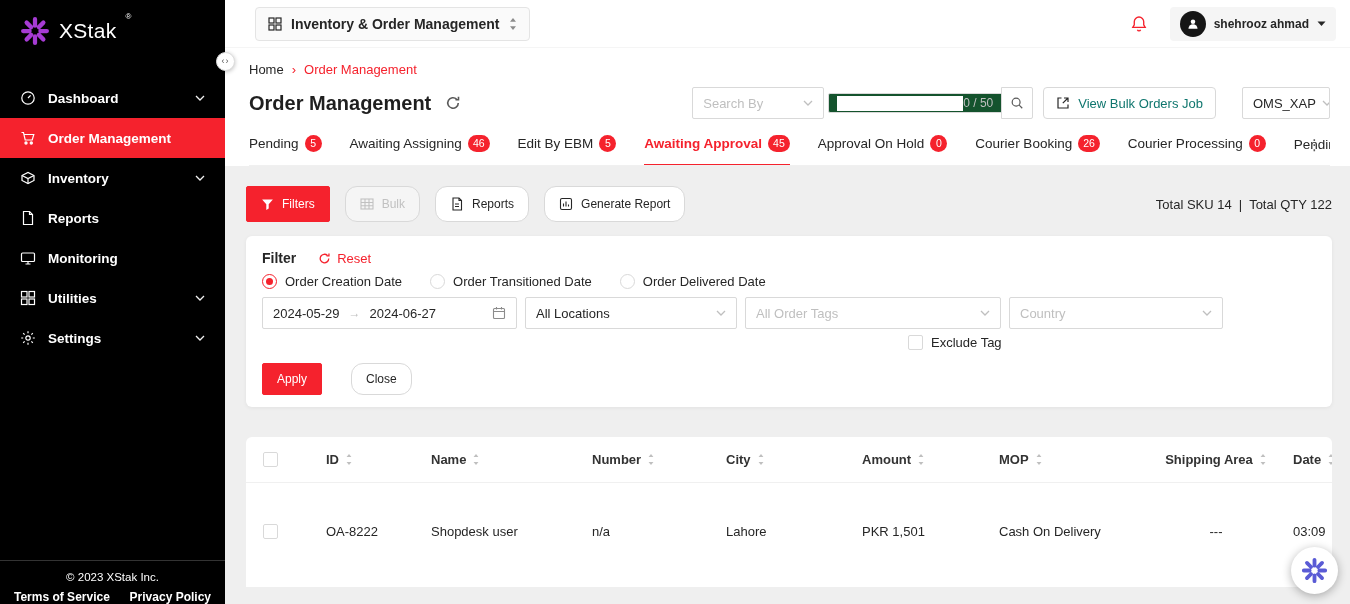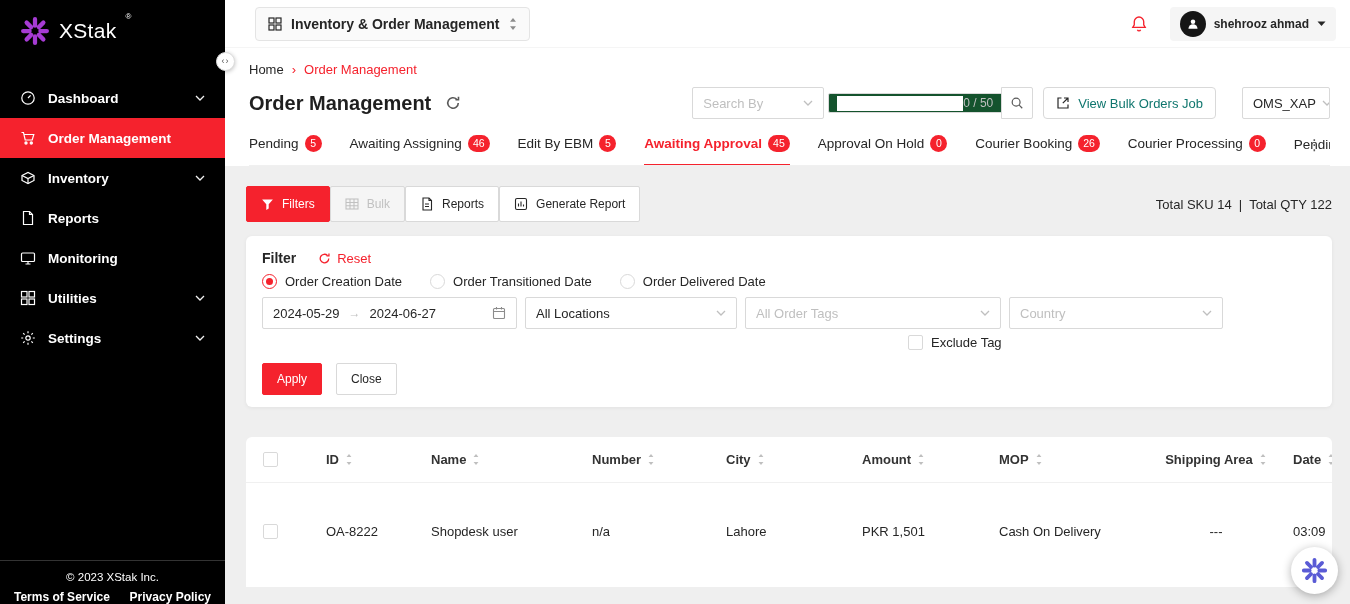--- a/index.html
+++ b/index.html
@@ -71,21 +71,21 @@
   .tab.active { color:var(--accent,#f5222d); font-weight:600; border-bottom-color:var(--accent,#f5222d); }
   .badge { min-width:17px; height:17px; border-radius:9px; background:var(--accent,#f5222d); color:#fff; font-size:10.5px;
     line-height:17px; text-align:center; padding:0 5px; font-weight:400; }
   .tabs-more { position:absolute; right:8px; bottom:11px; color:#595959; font-size:15px; cursor:pointer; }
 
   
   .content { flex:1; background:var(--content-bg,#efefef); padding:20px 18px 0 21px; overflow:hidden; }
   .toolbar { display:flex; align-items:center; }
   .btn { height:36px; display:inline-flex; align-items:center; gap:8px; padding:0 14px; border:1px solid #d9d9d9; background:#fff;
     border-radius:2px; font-size:12px; color:#262626; cursor:pointer; font-family:inherit; white-space:nowrap; }
-  .btn + .btn { margin-left:0; }
+  .btn + .btn { margin-left:15px;border-radius:12px; }
   .btn.primary { background:var(--accent,#f5222d); border-color:var(--accent,#f5222d); color:#fff; }
   .btn.disabled { background:#f5f5f5; color:#c1c1c1; cursor:not-allowed; }
   .bicon { display:inline-flex; flex-shrink:0; }
   .totals { margin-left:auto; font-size:13px; color:#262626; display:flex; gap:7px; }
 
   .filter-card { margin-top:14px; background:#fff; border-radius:6px; box-shadow:0 1px 4px rgba(0,0,0,.06); padding:12px 16px 12px; }
   .filter-head { display:flex; align-items:flex-end; gap:22px; height:18px; }
   .filter-title { font-size:14px; font-weight:700; color:#262626; }
   .reset-link { display:inline-flex; align-items:center; gap:6px; color:var(--accent,#f5222d); background:none; border:none;
     font-size:13px; cursor:pointer; font-family:inherit; padding:0; }

